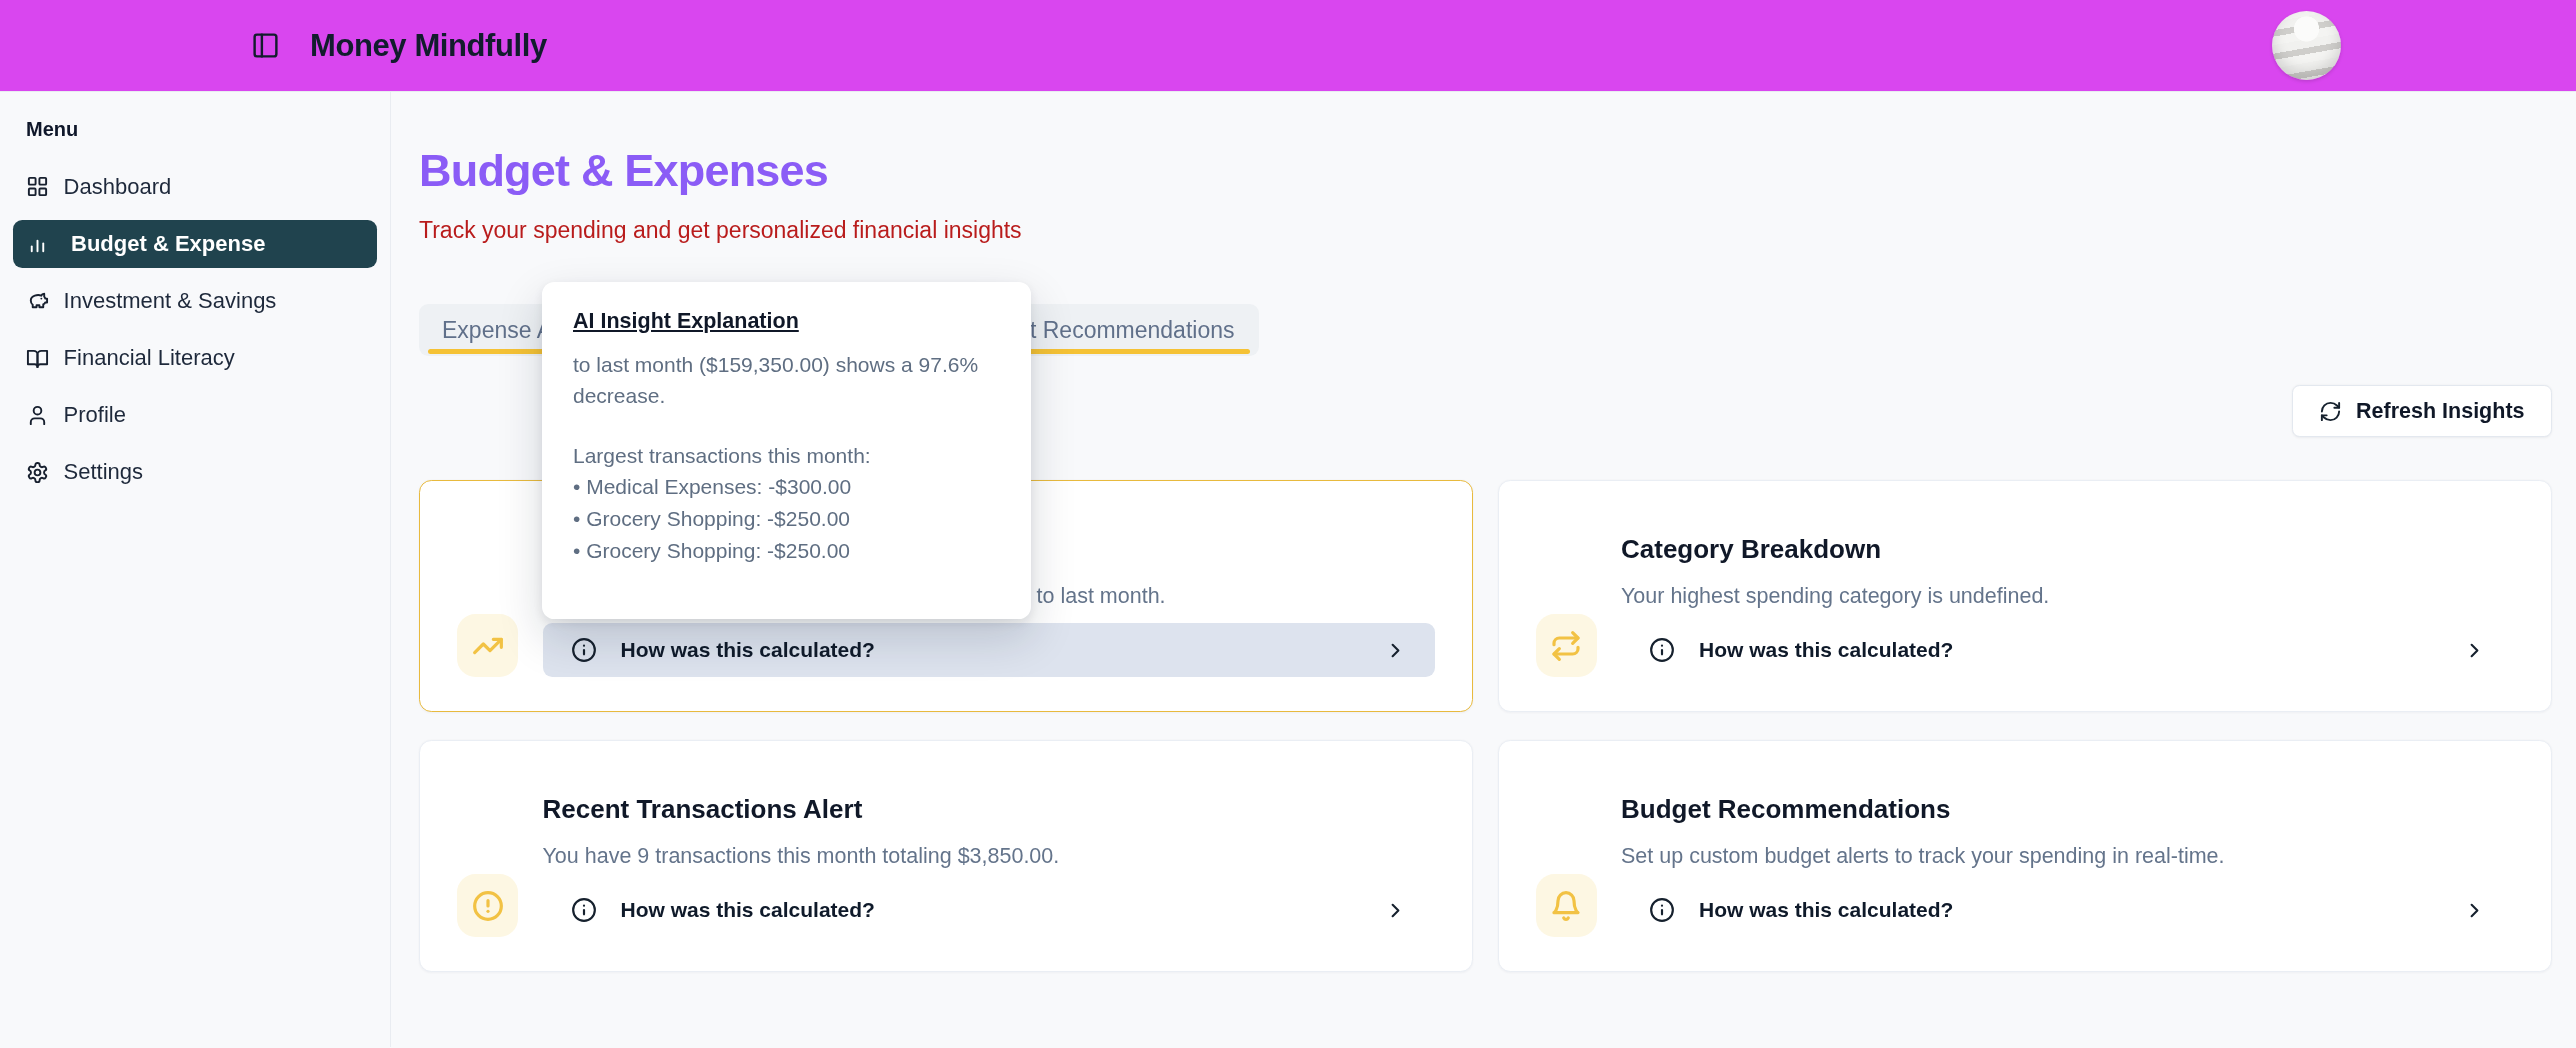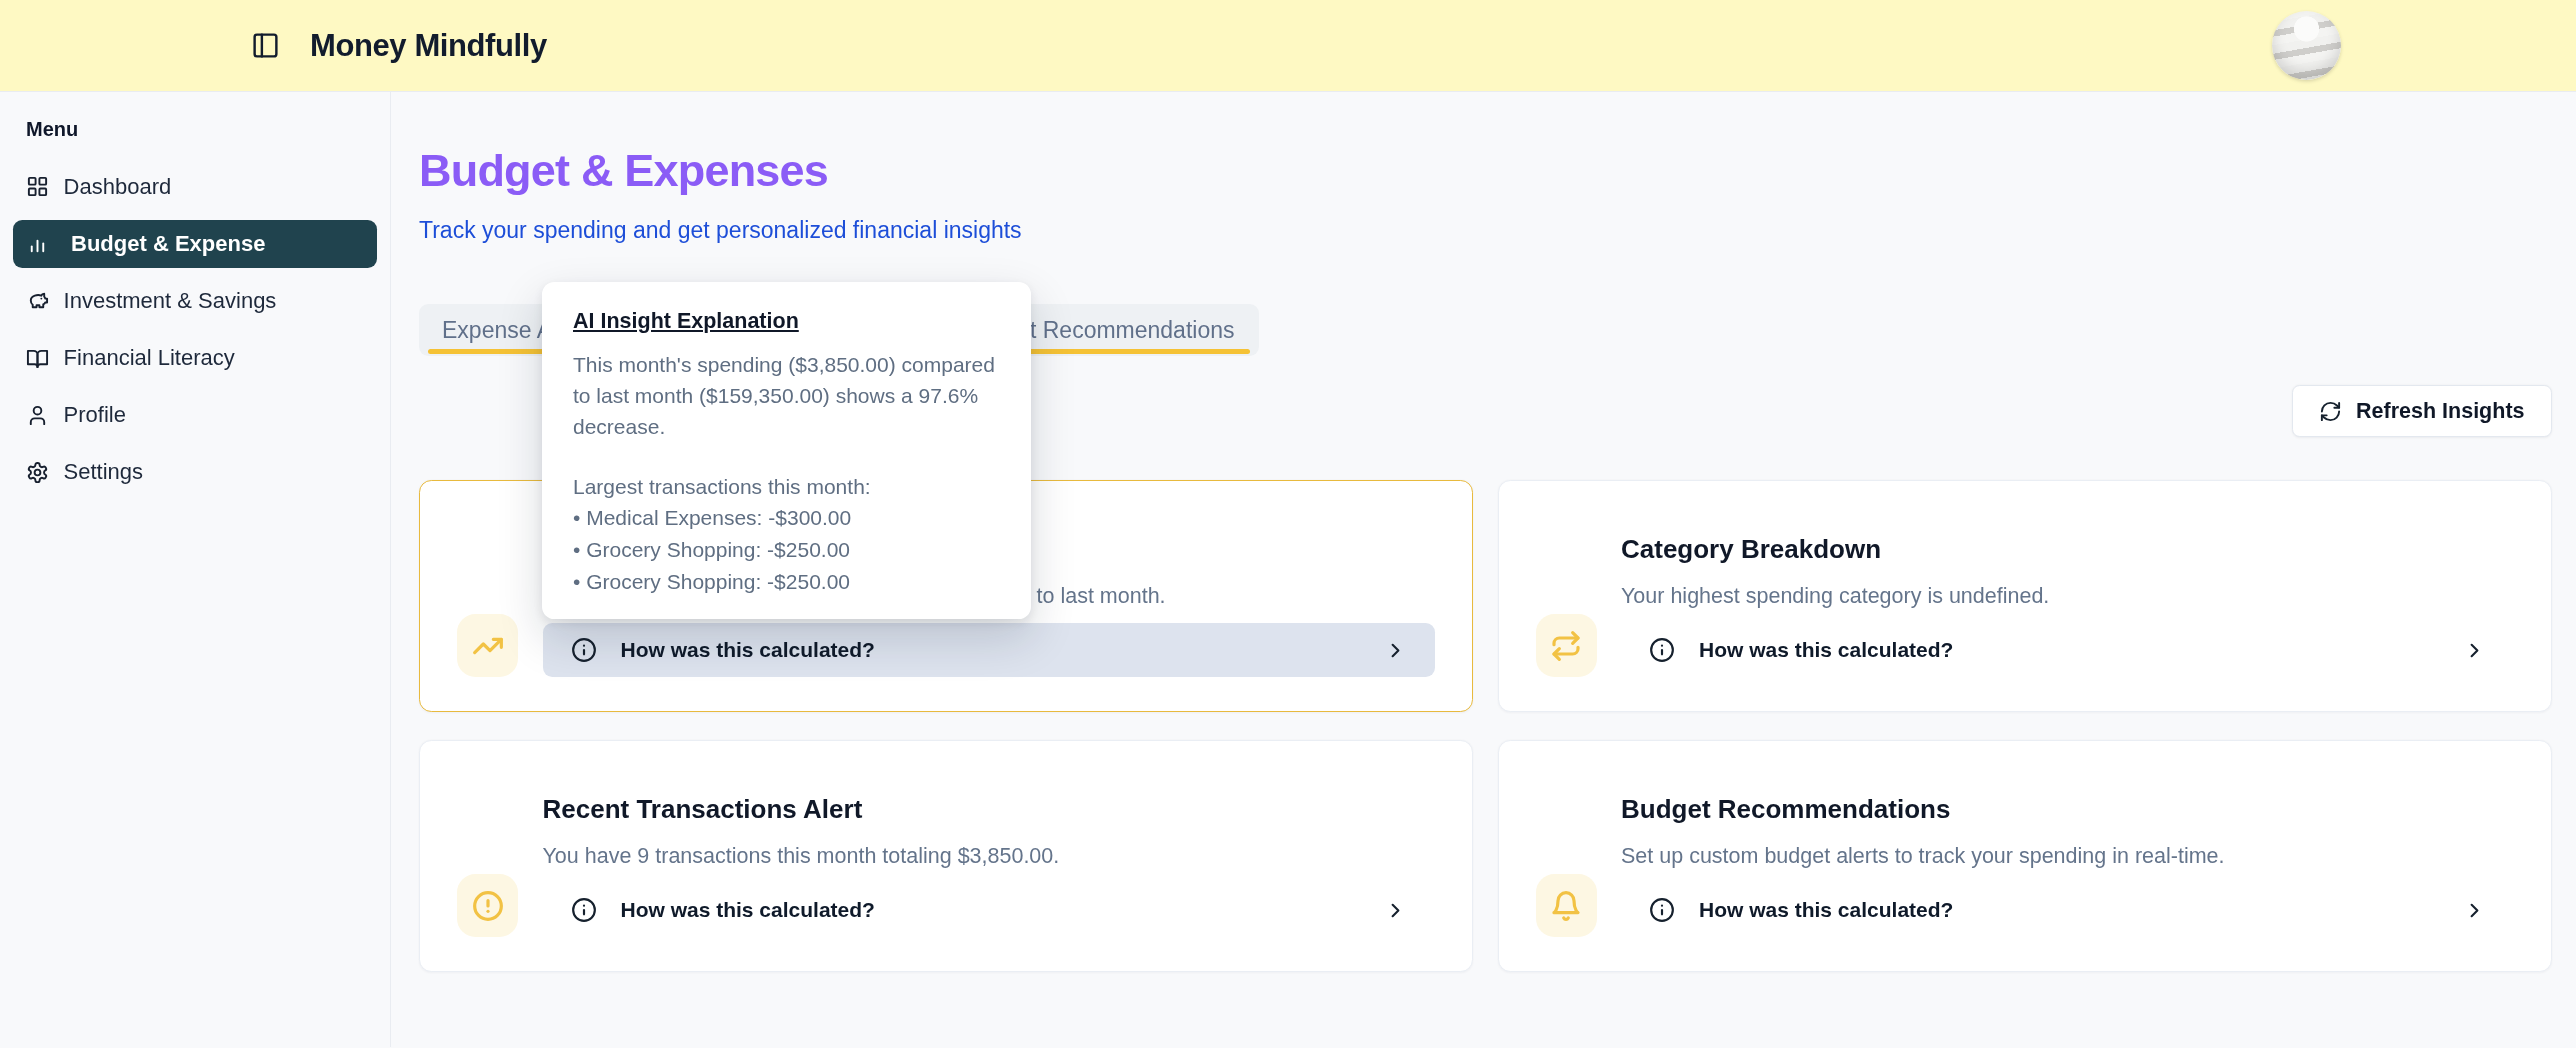--- a/index.html
+++ b/index.html
@@ -12,21 +12,21 @@
     position: relative;
   }
   svg { display: block; }
 
   
   .header {
     height: 92px;
     display: flex;
     align-items: center;
     border-bottom: 1.5px solid #e9ecf1;
-    background: #fef9c3;
+    background: #d946ef;
   }
   .toggle-btn {
     margin-left: 248px;
     width: 34px; height: 34px;
     display: flex; align-items: center; justify-content: center;
     color: #121c2d;
     cursor: pointer;
     background: none; border: none;
   }
   .app-title {
@@ -93,21 +93,21 @@
   .page-title {
     font-size: 45px;
     font-weight: 800;
     letter-spacing: -0.8px;
     color: #8b5cf6;
     line-height: 55px;
   }
   .page-subtitle {
     margin-top: 18.4px;
     font-size: 23px;
-    color: #1d4ed8;
+    color: #b91c1c;
     line-height: 28px;
   }
   .tabs {
     margin-top: 60px;
     width: 840px;
     height: 52px;
     background: #eef1f4;
     border-radius: 9.2px;
     position: relative;
     display: flex;
@@ -476,21 +476,20 @@
           </div>
         </div>
       </div>
 
     </div>
   </div>
 </div>
 
 <div class="popover">
   <div class="pop-title">AI Insight Explanation</div>
-  <div class="pop-line">This month's spending ($3,850.00) compared</div>
   <div class="pop-line">to last month ($159,350.00) shows a 97.6%</div>
   <div class="pop-line">decrease.</div>
   <div class="pop-gap"></div>
   <div class="pop-line">Largest transactions this month:</div>
   <div class="pop-item">• Medical Expenses: -$300.00</div>
   <div class="pop-item">• Grocery Shopping: -$250.00</div>
   <div class="pop-item">• Grocery Shopping: -$250.00</div>
 </div>
 
 

